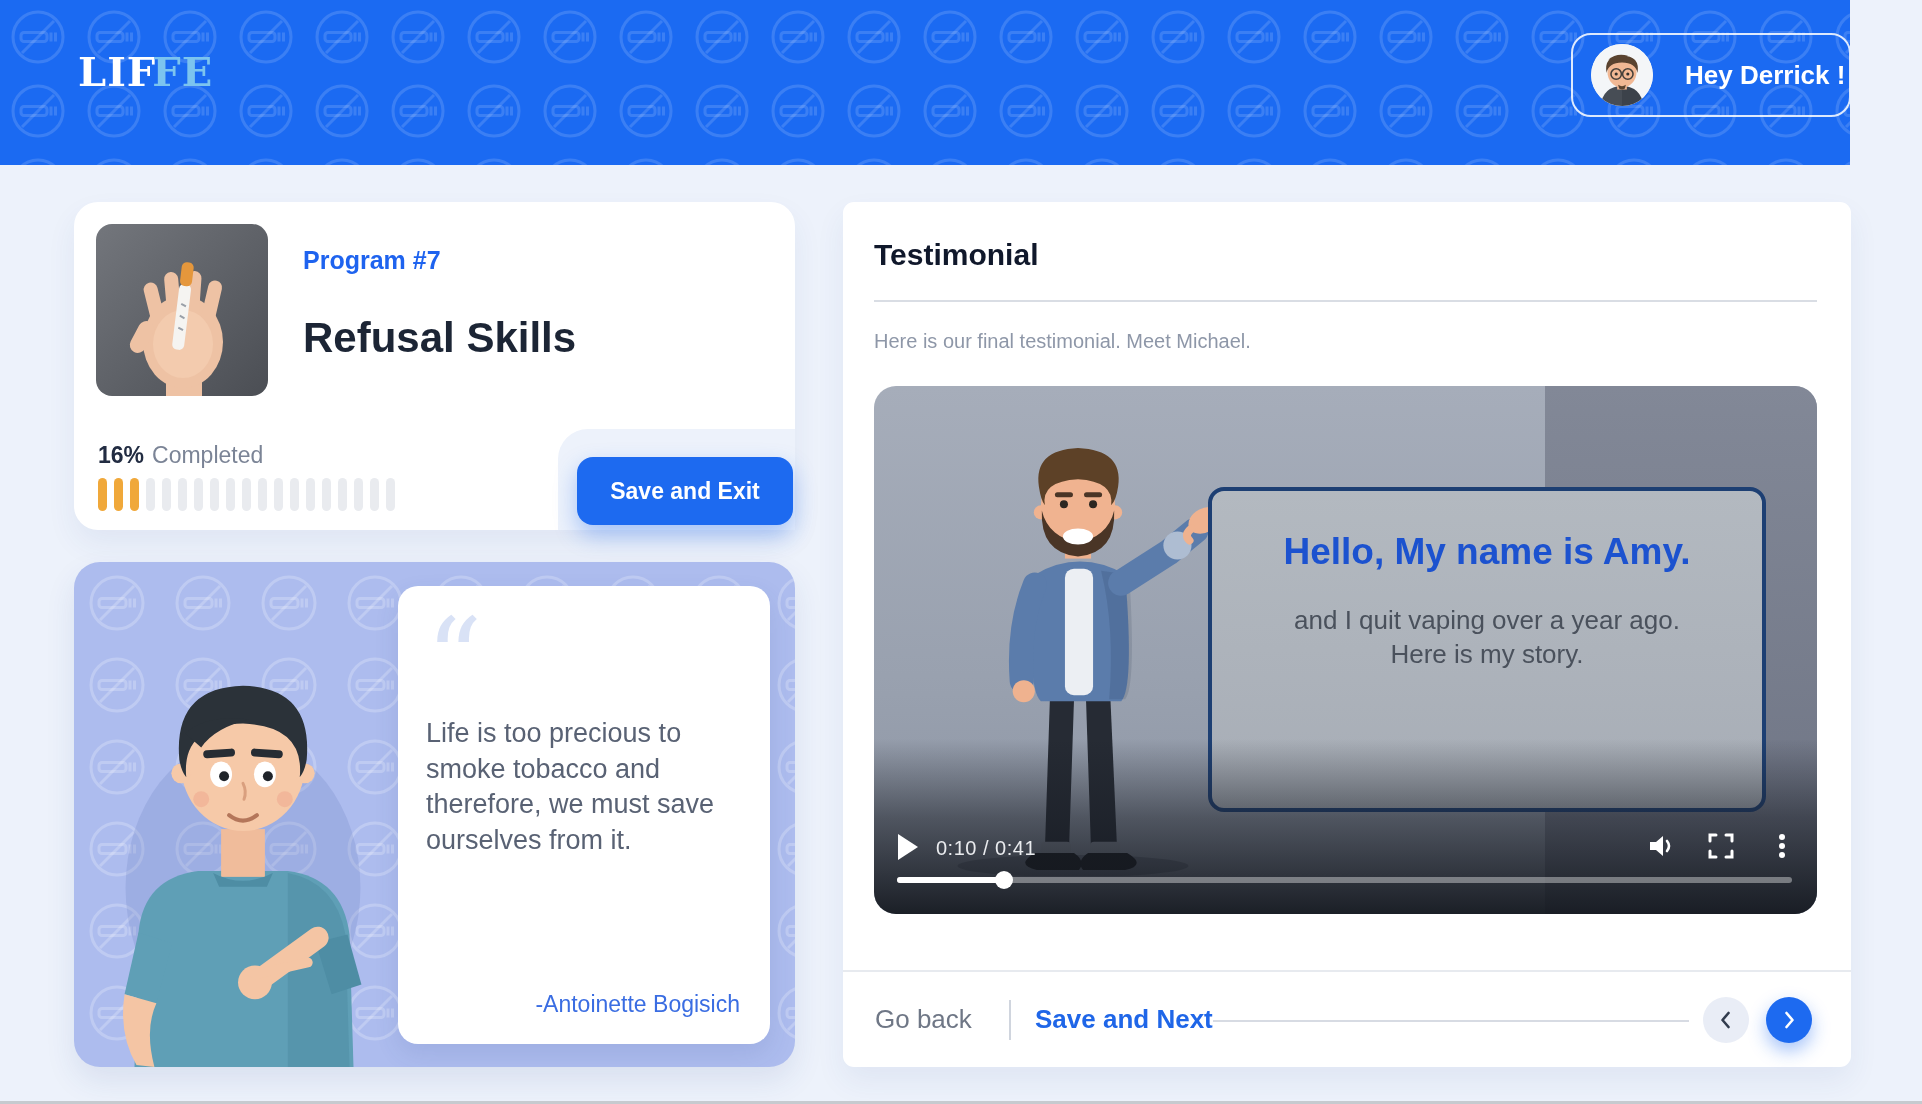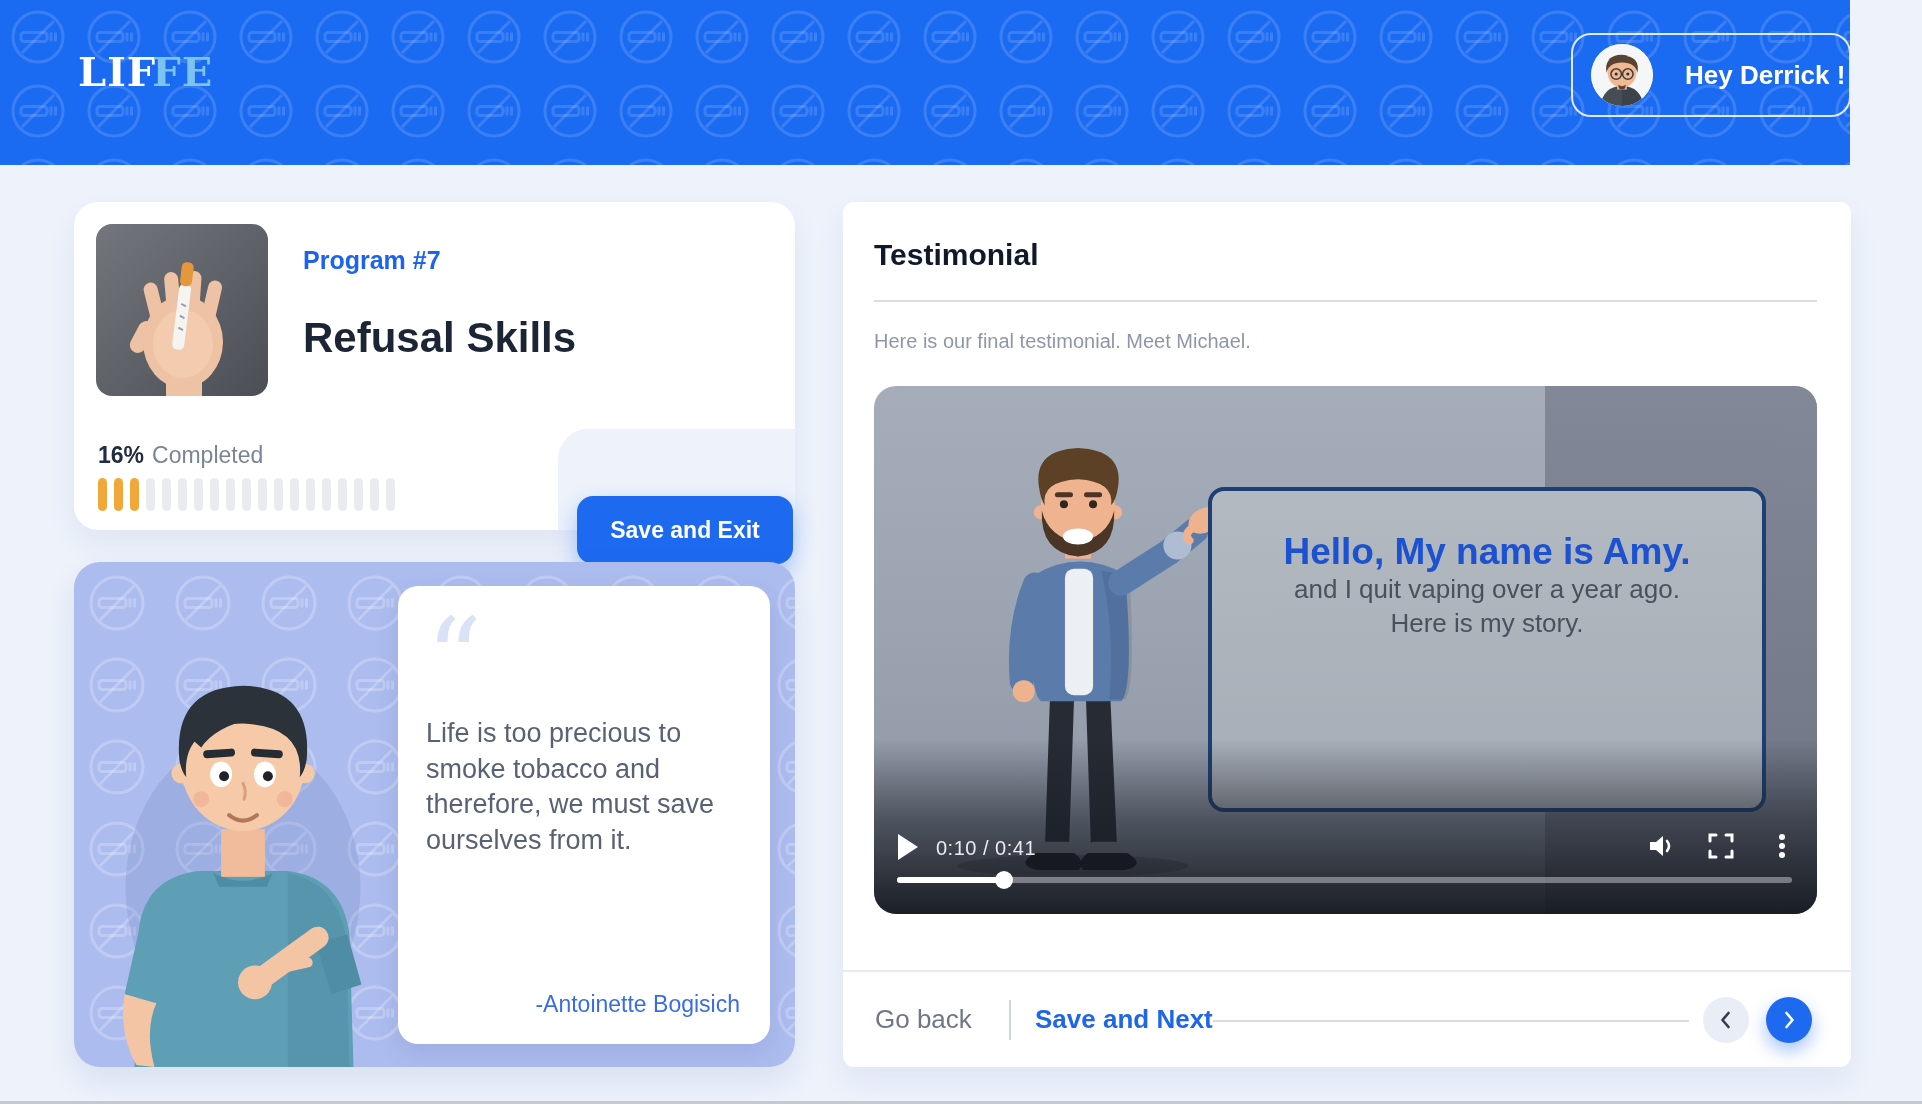--- a/index.html
+++ b/index.html
@@ -29,21 +29,21 @@
   .card1 .pct{color:#222c42;font-weight:700;}
   .card1 .pctlabel{color:#7b8496;font-weight:500;margin-left:8px;}
   .ticks{position:absolute;left:24px;top:276px;display:flex;gap:7px;}
   .tick{width:9px;height:33px;border-radius:5px;background:#e9ebef;}
   .tick.filled{background:#f0a83a;}
   .card1 .notch{position:absolute;right:0;bottom:0;width:237px;height:101px;background:#edf2fb;
                 border-top-left-radius:30px;}
   .btn-save-exit{position:absolute;left:503px;top:255px;width:216px;height:68px;background:#1d6af0;
                  border:none;border-radius:16px;color:#ffffff;font-size:23px;font-weight:700;
                  font-family:"Liberation Sans",sans-serif;cursor:pointer;
-                 box-shadow:0 10px 22px rgba(29,106,240,0.35);margin-top:39px;}
+                 box-shadow:0 10px 22px rgba(29,106,240,0.35);}
 
   
   .card2{position:absolute;left:74px;top:562px;width:721px;height:505px;background:#adbcee;
          border-radius:26px;overflow:hidden;box-shadow:0 14px 30px rgba(40,70,140,0.10);}
   .card2 .pat{position:absolute;inset:0;}
   .card2 .charwrap{position:absolute;left:18px;top:72px;width:302px;height:433px;}
   .qcard{position:absolute;left:324px;top:24px;width:372px;height:458px;background:#ffffff;
          border-radius:20px;box-shadow:0 10px 24px rgba(50,70,140,0.12);box-sizing:border-box;padding:24px 28px;}
   .qmark{font-family:"DejaVu Serif",serif;font-size:110px;line-height:0.9;color:#d9e2f6;height:92px;}
   .qtext{color:#596274;font-size:27px;line-height:1.32;font-weight:500;margin-top:14px;}
@@ -59,21 +59,21 @@
   
   .video{position:absolute;left:31px;top:184px;width:943px;height:528px;border-radius:22px;overflow:hidden;
          background:linear-gradient(180deg,#a6adba 0%,#99a1af 55%,#8b93a2 100%);cursor:pointer;}
   .video .band{position:absolute;left:671px;top:0;width:272px;height:528px;
                background:linear-gradient(180deg,#828897 0%,#6d7383 100%);}
   .video .vchar{position:absolute;left:58px;top:38px;width:292px;height:452px;}
   .speech{position:absolute;left:334px;top:101px;width:558px;height:325px;box-sizing:border-box;
           background:linear-gradient(180deg,#b3b9c0 0%,#a7adb6 100%);border:4px solid #1d3f73;
           border-radius:16px;text-align:center;padding-top:40px;}
   .speech .hl{color:#1c52cf;font-size:37px;font-weight:700;}
-  .speech .bl{color:#4a515c;font-size:26px;font-weight:500;line-height:1.3;margin-top:0;}
+  .speech .bl{color:#4a515c;font-size:26px;font-weight:500;line-height:1.3;margin-top:31px;}
   .video .shade{position:absolute;left:0;bottom:0;width:100%;height:175px;
         background:linear-gradient(180deg,rgba(26,30,38,0) 0%,rgba(26,30,38,0.55) 45%,rgba(20,24,31,0.94) 100%);}
   .play-tri{position:absolute;left:24px;top:448px;width:0;height:0;cursor:pointer;
             border-left:20px solid #ffffff;border-top:13px solid transparent;border-bottom:13px solid transparent;}
   .vtime{position:absolute;left:62px;top:451px;color:#e9ebee;font-size:20px;letter-spacing:0.5px;}
   .vicon{position:absolute;top:444px;width:32px;height:32px;cursor:pointer;}
   .vicon.volume{left:770px;}
   .vicon.fullscr{left:831px;}
   .vicon.kebab{left:892px;}
   .seekbar{position:absolute;left:23px;top:491px;width:895px;height:6px;border-radius:3px;

